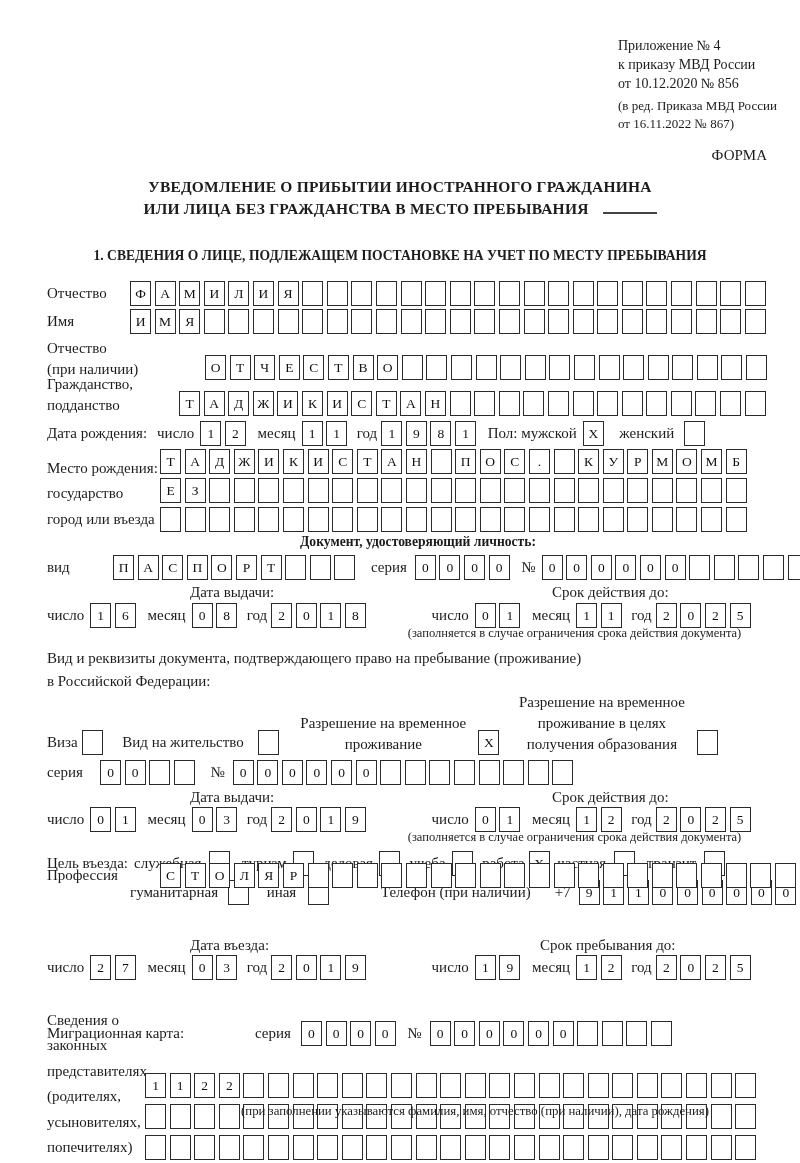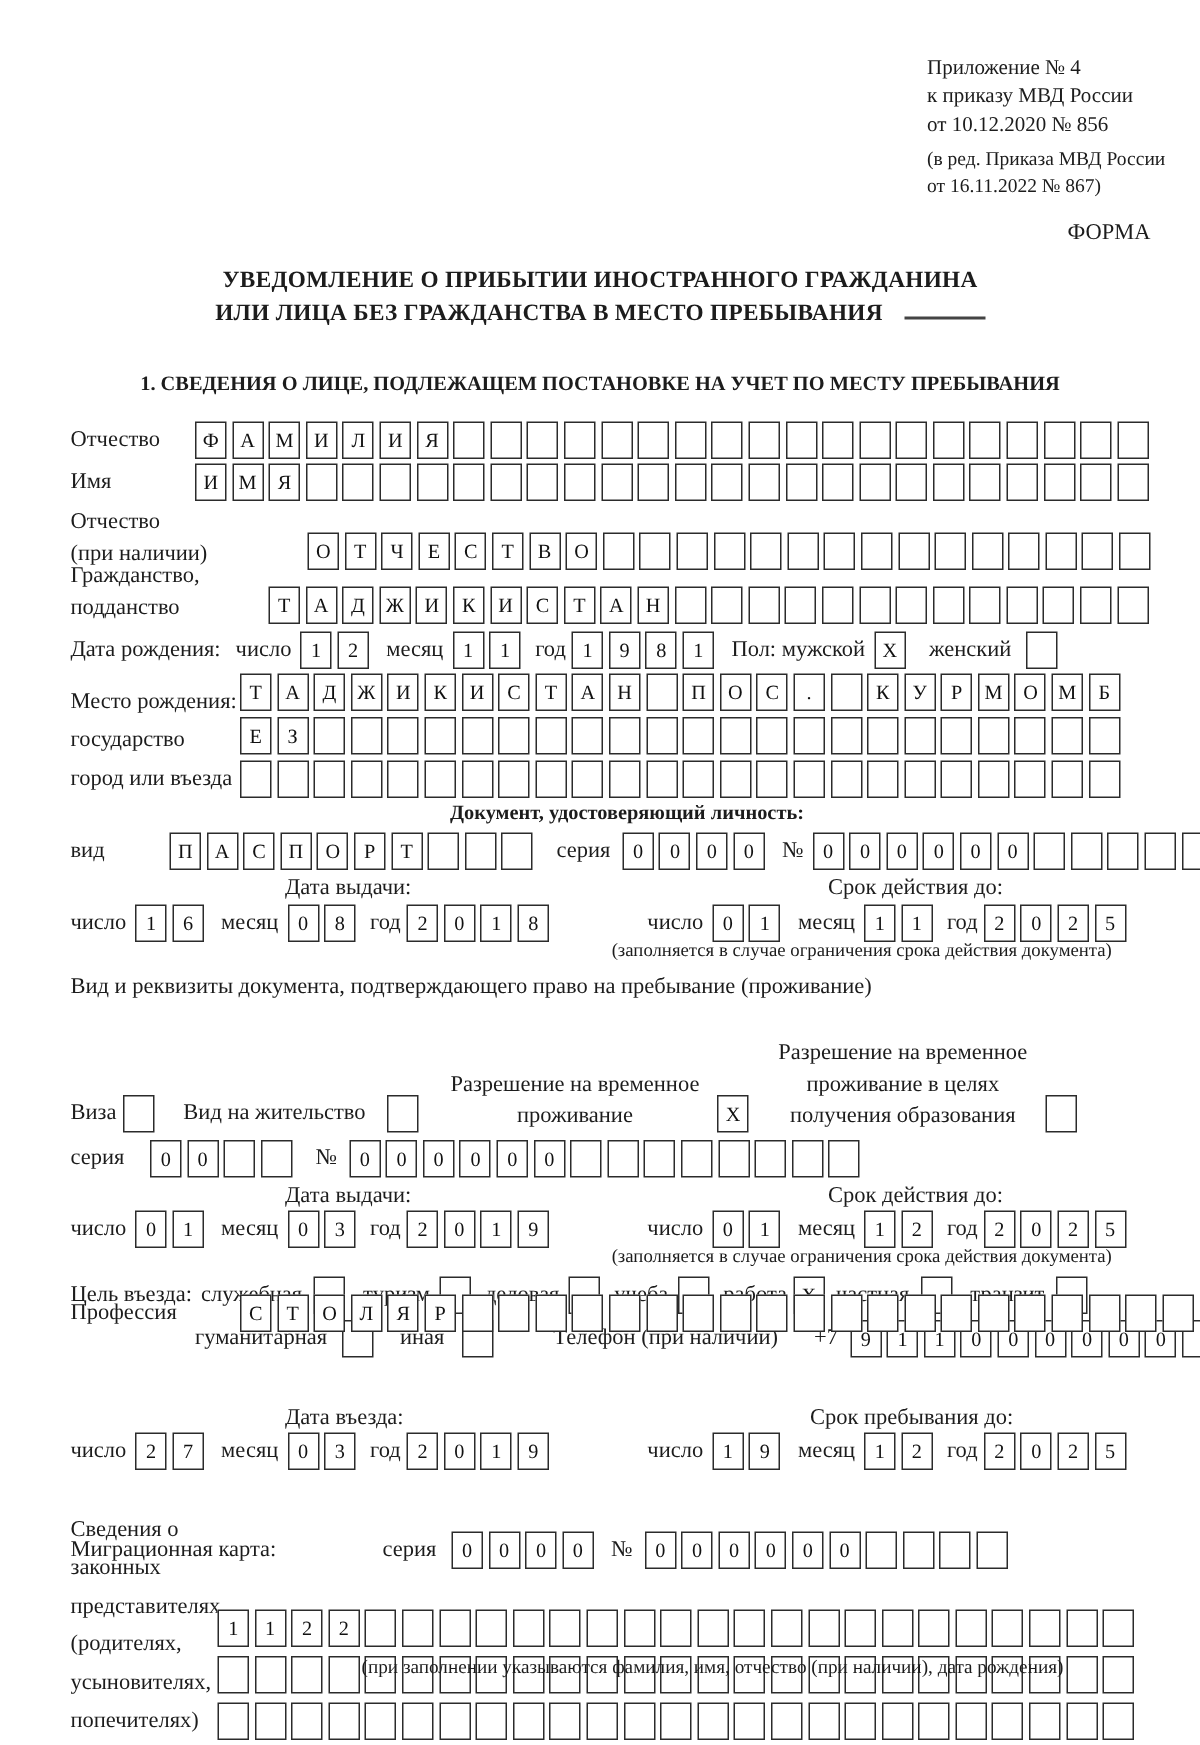--- a/index.html
+++ b/index.html
@@ -375,20 +375,21 @@
           <span class="cell">0</span>
           <span class="cell">2</span>
           <span class="cell">5</span>
         </span>
     </span>
   </div>
   <div class="abs note center" style="left:372px; top:626px; width:405px;">(заполняется в случае ограничения срока действия документа)</div>
 
   <div class="abs" style="left:47px; top:647px; line-height:22.5px;">
     <div>Вид и реквизиты документа, подтверждающего право на пребывание (проживание)</div>
+    <div>в Российской Федерации:</div>
   </div>
 
   <div class="abs row top" style="left:47px; top:692px;">
     <span class="row">
       <span class="lbl mr4">Виза</span>
       <span class="cell"></span>
     </span>
     <span class="row ml16">
       <span class="lbl" style="margin-right:14px;">Вид на жительство</span>
       <span class="cell"></span>
@@ -496,21 +497,21 @@
     <span class="lbl ml4 mr8" style="margin-left:4px;">частная</span>
     <span class="cell"></span>
     <span class="lbl ml8 mr8">транзит</span>
     <span class="cell"></span>
   </div>
   <div class="abs row" style="left:130px; top:880px;">
     <span class="lbl mr10">гуманитарная</span>
     <span class="cell"></span>
     <span class="lbl ml14 mr12">иная</span>
     <span class="cell"></span>
-    <span class="lbl" style="margin-left:36px; margin-right:24px;font-family:Liberation Serif, serif;">Телефон (при наличии)</span>
+    <span class="lbl" style="margin-left:48px; margin-right:24px;font-family:Liberation Serif, serif;">Телефон (при наличии)</span>
     <span class="lbl mr8">+7</span>
     <span class="cells">
         <span class="cell">9</span>
         <span class="cell">1</span>
         <span class="cell">1</span>
         <span class="cell">0</span>
         <span class="cell">0</span>
         <span class="cell">0</span>
         <span class="cell">0</span>
         <span class="cell">0</span>

